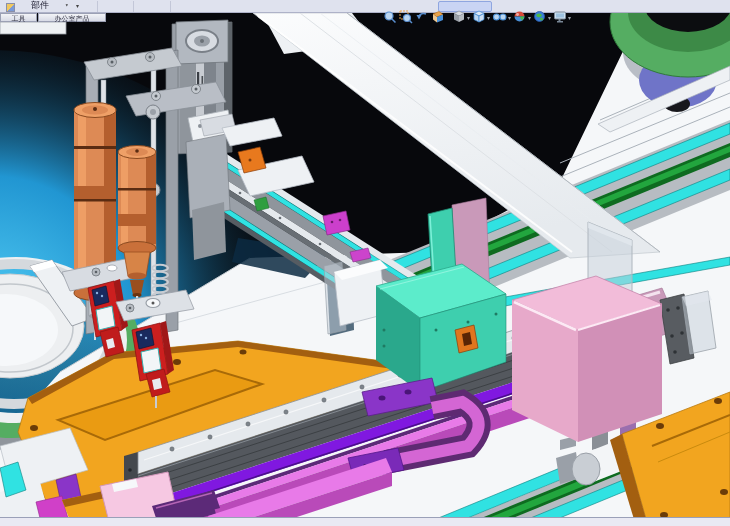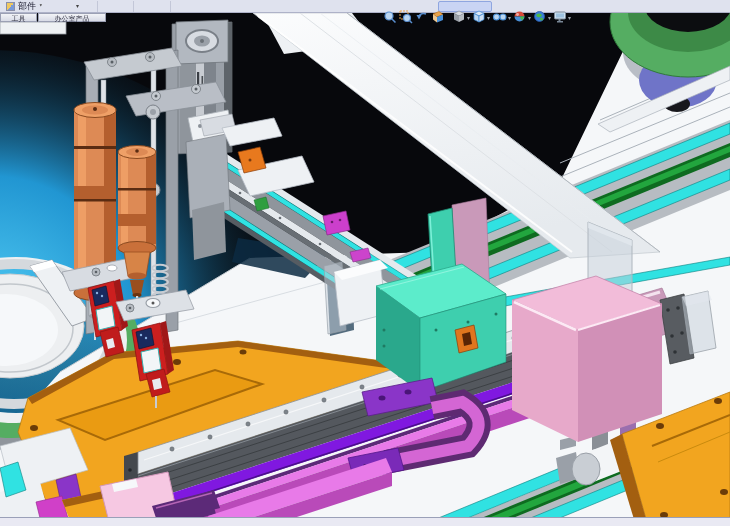--- a/index.html
+++ b/index.html
@@ -1,20 +1,20 @@
 <!DOCTYPE html>
 <html style="--p-bg: #07080c; --p-glow: #2fb3ea; --p-glow_deep: #0e5c90; --p-deck: #f5f7f9; --p-panel: #eef1f4; --p-seam: #aab2ba; --p-cyan: #30e2e2; --p-cyan_edge: #0a7d7d; --p-belt_green: #22a63e; --p-belt_green_dark: #0e6b20; --p-gray_ext: #b7bcc2; --p-gray_mid: #8f959c; --p-silver: #e5e9ed; --p-dark_rail: #54585e; --p-purple_base: #8018e0; --p-magenta_top: #e87ae8; --p-magenta_side: #b94ab9; --p-magenta_dark: #5c2a78; --p-u_outer: #5e2a72; --p-u_inner: #d466d4; --p-chain_bracket: #8a35c8; --p-teal_top: #5ceccb; --p-teal_side: #3ecfae; --p-teal_front: #2aa88c; --p-orange_cyl: #dd8a55; --p-orange_cap: #efa067; --p-orange_cyl_dark: #b45f2e; --p-clamp_orange: #e8791e; --p-red: #cc1f1f; --p-red_dark: #a01818; --p-bowl_green: #55ad62; --p-bowl_purple: #767bcf; --p-bowl_gray: #b9bec6; --p-cone_purple: #6f74c8; --p-orange_plate: #f2a51f; --p-orange_rim: #a35f10; --p-hole_brown: #6b3c08; --p-pink_top: #f2bcd9; --p-pink_front: #e7a9ca; --p-pink_side: #d190b7; --p-mauve: #c999b9; --p-pink_light: #f6c8e2; --p-glass: rgba(198,208,218,0.5); --p-post_gray: #9aa0a8; --p-ribbon_bg: #dfe2ee; --p-ribbon_border: #aeb2c8; --p-tab_bg: #dcdfe9; --p-highlight_btn: #c9d4f4; --p-statusbar_bg: #e9e9f3; --p-text_dark: #1c1c30;"><head>
 <meta charset="utf-8">
 <style>
   html,body{margin:0;padding:0;background:#333;}
   #app{position:relative;width:730px;height:526px;overflow:hidden;font-family:"Liberation Sans",sans-serif;background:var(--p-bg,#07080c);}
   #scene{position:absolute;left:0;top:0;width:730px;height:526px;display:block;}
   
   #ribbon{position:absolute;left:0;top:0;width:730px;height:13px;background:var(--p-ribbon_bg,#dfe2ee);border-bottom:1px solid var(--p-ribbon_border,#aeb2c8);box-sizing:border-box;}
-  .rb-item{position:absolute;left:6px;top:0;height:12px;display:flex;align-items:center;gap:3px;font-size:9px;color:var(--p-text_dark,#1c1c30);cursor:default;font-family:Liberation Mono, monospace;}
+  .rb-item{position:absolute;left:6px;top:0;height:12px;display:flex;align-items:flex-end;gap:16px;font-size:9px;color:var(--p-text_dark,#1c1c30);cursor:default;font-family:Liberation Mono, monospace;}
   .rb-ico{display:inline-block;width:9px;height:9px;background:linear-gradient(135deg,#f0c860 0 50%,#7a9ad8 50% 100%);border:1px solid #8a8fa8;box-sizing:border-box;}
   .dd{font-size:6px;color:#444;line-height:12px;}
   .dd2{position:absolute;left:76px;top:0;}
   .rb-sep{position:absolute;top:1px;width:1px;height:11px;background:#c3c7d8;}
   #rb-highlight{position:absolute;left:438px;top:1px;width:54px;height:11px;background:var(--p-highlight_btn,#c9d4f4);border:1px solid #8fa6e0;border-radius:2px;box-sizing:border-box;}
   
   .tab{position:absolute;top:13px;height:9px;line-height:9px;text-align:center;font-size:7px;color:#303040;background:linear-gradient(#f2f3f7,#d8dbe6);border:1px solid #9ba0b4;box-sizing:border-box;cursor:default;}
   #tab-tools{left:0;width:37px;}
   #tab-office{left:38px;width:68px;}
   

